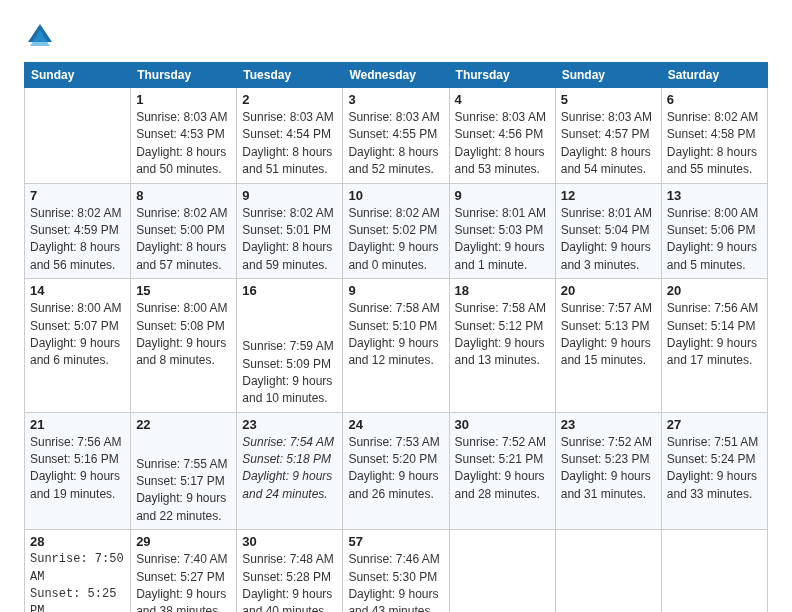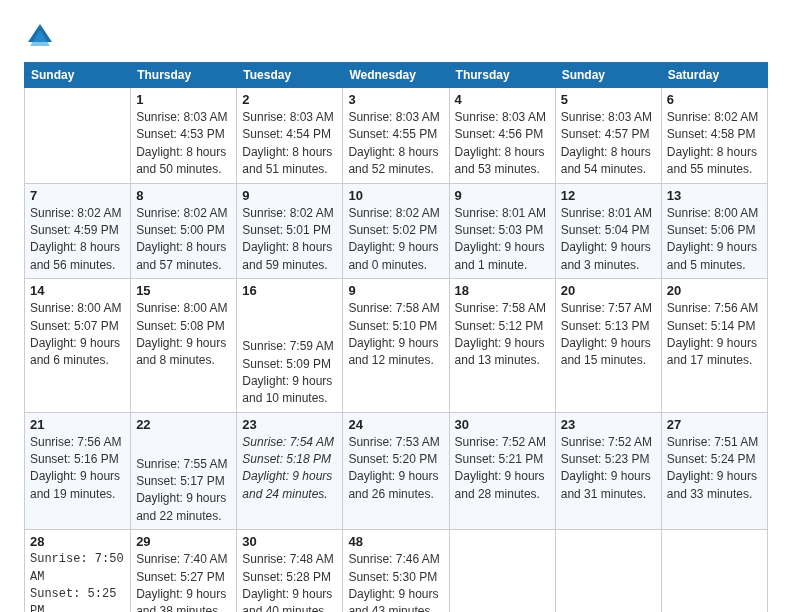--- a/index.html
+++ b/index.html
@@ -353,21 +353,21 @@
 and 38 minutes.</div>
           </td>
           <td>
             <span class="day-number">30</span>
             <div class="day-info" style="white-space: pre-line;">Sunrise: 7:48 AM
 Sunset: 5:28 PM
 Daylight: 9 hours
 and 40 minutes.</div>
           </td>
           <td>
-            <span class="day-number">48</span>
+            <span class="day-number">57</span>
             <div class="day-info" style="white-space: pre-line;">Sunrise: 7:46 AM
 Sunset: 5:30 PM
 Daylight: 9 hours
 and 43 minutes.</div>
           </td>
           <td class="empty-cell"></td>
           <td class="empty-cell"></td>
           <td class="empty-cell"></td>
         </tr>
       </tbody>

